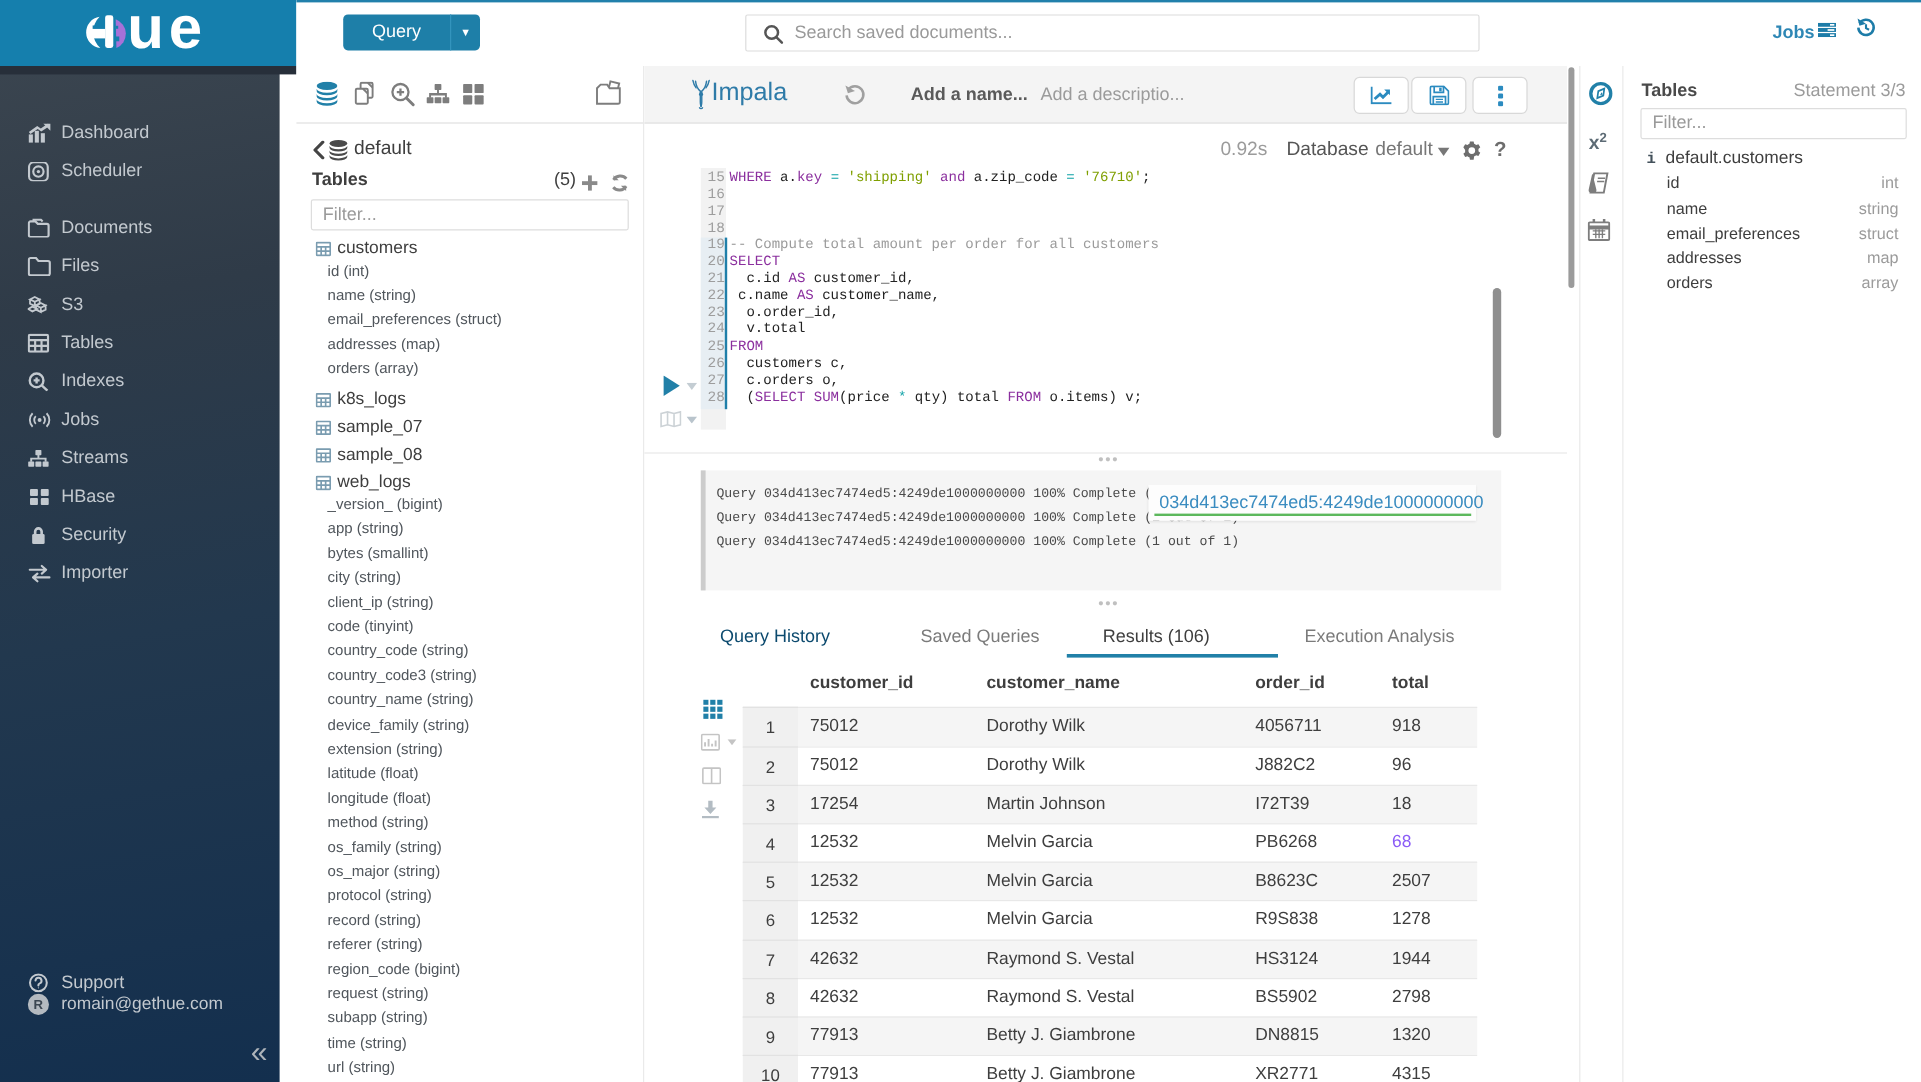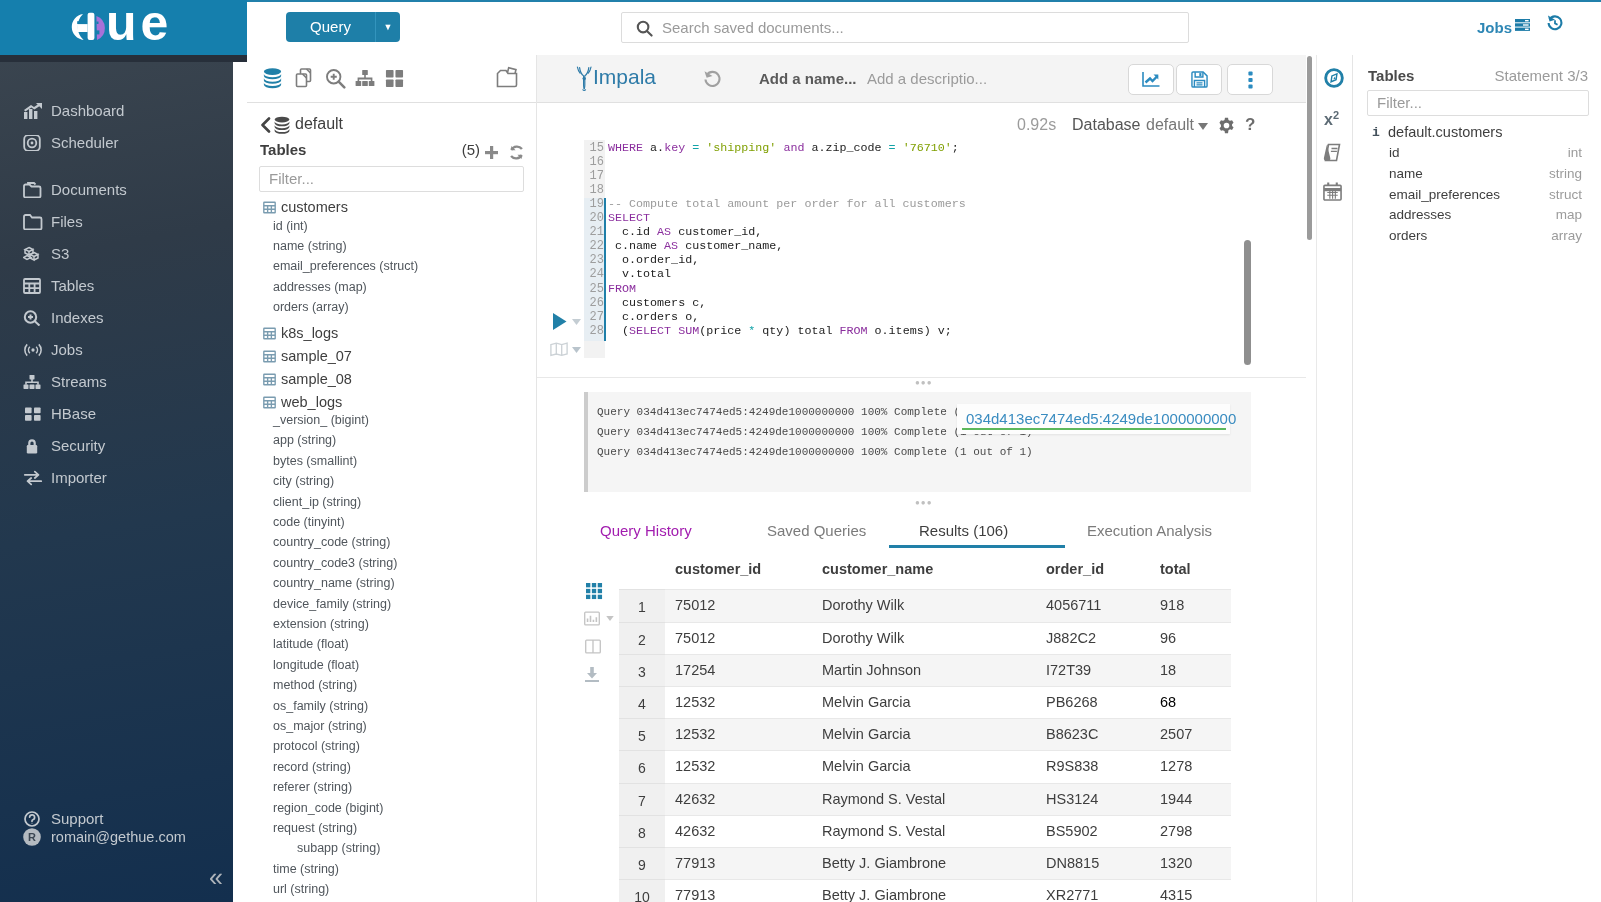--- a/index.html
+++ b/index.html
@@ -15,21 +15,21 @@
 .navitem .nlabel { position:absolute; left:51px; }
 .navitem.active { background:linear-gradient(90deg,#4b5763,#45525f); color:#fff; border-right:4px solid #2897c4; }
 .navitem.active .nlabel { font-weight:bold; }
 svg.ic { display:block; }
 
 
 #topbar { left:247px; top:0; width:1354px; height:55px; background:#fff; border-top:2px solid #2180ab; }
 #querybtn { position:absolute; left:39px; top:10px; height:30px; border-radius:4px; background:#1e7fa8; color:#fff; font-size:15px; display:flex; align-items:center; }
 #querybtn .qmain { width:90px; text-align:center; height:30px; line-height:30px; border-right:1px solid #3394bd; font-size:15px; }
 #querybtn .qcaret { width:24px; text-align:center; font-size:9px; }
-#searchbox { position:absolute; left:374px; top:10px; width:568px; height:31px; border:1px solid #dcdcdc; border-radius:2px; background:#fff; color:#9a9a9a; font-size:15px; line-height:29px; }
+#searchbox { position:absolute; left:374px; top:10px; width:612px; height:31px; border:1px solid #dcdcdc; border-radius:2px; background:#fff; color:#9a9a9a; font-size:15px; line-height:29px; }
 #jobs { position:absolute; left:1230px; top:17px; color:#2e87b5; font-weight:bold; font-size:15px; }
 
 
 #leftpanel { left:247px; top:55px; width:290px; height:847px; background:#fff; border-right:1px solid #e5e5e5; }
 
 
 #main { left:537px; top:55px; width:769px; height:847px; background:#fff; }
 #mainheader { left:0; top:0; width:769px; height:48px; background:#f4f4f4; border-bottom:1px solid #e0e0e0; }
 .hbtn { position:absolute; top:9px; width:46px; height:31px; background:#fff; border:1px solid #d8d8d8; border-radius:5px; display:flex; align-items:center; justify-content:center; }
 
@@ -321,21 +321,21 @@
       <div class="abs" style="left:26px;top:440px;font-size:12.5px;color:#50565c;">latitude (float)</div>
       <div class="abs" style="left:26px;top:461px;font-size:12.5px;color:#50565c;">longitude (float)</div>
       <div class="abs" style="left:26px;top:481px;font-size:12.5px;color:#50565c;">method (string)</div>
       <div class="abs" style="left:26px;top:502px;font-size:12.5px;color:#50565c;">os_family (string)</div>
       <div class="abs" style="left:26px;top:522px;font-size:12.5px;color:#50565c;">os_major (string)</div>
       <div class="abs" style="left:26px;top:542px;font-size:12.5px;color:#50565c;">protocol (string)</div>
       <div class="abs" style="left:26px;top:563px;font-size:12.5px;color:#50565c;">record (string)</div>
       <div class="abs" style="left:26px;top:583px;font-size:12.5px;color:#50565c;">referer (string)</div>
       <div class="abs" style="left:26px;top:604px;font-size:12.5px;color:#50565c;">region_code (bigint)</div>
       <div class="abs" style="left:26px;top:624px;font-size:12.5px;color:#50565c;">request (string)</div>
-      <div class="abs" style="left:26px;top:644px;font-size:12.5px;color:#50565c;margin-left:24px;">subapp (string)</div>
+      <div class="abs" style="left:26px;top:644px;font-size:12.5px;color:#50565c;">subapp (string)</div>
       <div class="abs" style="left:26px;top:665px;font-size:12.5px;color:#50565c;">time (string)</div>
       <div class="abs" style="left:26px;top:685px;font-size:12.5px;color:#50565c;">url (string)</div>
 
     </div>
   </div>
   <div id="main" class="abs">
     <div id="mainheader" class="abs">
       <svg width="24" height="30" viewBox="0 0 24 30" style="position:absolute;left:35px;top:9px;">
         <g fill="none" stroke="#2e7ba8" stroke-width="1.2" stroke-linecap="round">
           <path d="M7.6 3.6 C8.1 7.8 9.4 10.2 11.6 11.9 L11.6 21 C11.6 23 11.9 24 12.1 24.6"></path>
@@ -431,21 +431,21 @@
     <div class="abs" style="left:378px;top:326px;width:16px;height:4px;color:#c0c0c0;font-size:8px;line-height:4px;letter-spacing:1px;">●●●</div>
     <div class="abs" style="left:378px;top:446px;width:16px;height:4px;color:#c0c0c0;font-size:8px;line-height:4px;letter-spacing:1px;">●●●</div>
     <div class="abs" style="left:47px;top:337px;width:667px;height:100px;background:#f5f5f5;border-left:4px solid #cccccc;"></div>
     <div class="abs mono" style="left:60px;top:351px;font-size:11px;color:#4a4a4a;">Query 034d413ec7474ed5:4249de1000000000 100% Complete (1 out of 1)</div>
     <div class="abs mono" style="left:60px;top:371px;font-size:11px;color:#4a4a4a;">Query 034d413ec7474ed5:4249de1000000000 100% Complete (1 out of 1)</div>
     <div class="abs mono" style="left:60px;top:391px;font-size:11px;color:#4a4a4a;">Query 034d413ec7474ed5:4249de1000000000 100% Complete (1 out of 1)</div>
     <div class="abs" style="left:420px;top:349px;width:273px;height:30px;background:#fdfdfd;box-shadow:0 1px 2px rgba(0,0,0,0.08);">
         <span style="position:absolute;left:9px;top:6px;font-size:15px;color:#3a8cc0;">034d413ec7474ed5:4249de1000000000</span>
         <div style="position:absolute;left:5px;right:4px;top:24px;height:2px;background:#5cb85c;"></div>
       </div>
-    <span class="abs" style="left:63px;top:467px;font-size:15px;color:#a21caf;">Query History</span>
+    <span class="abs" style="left:63px;top:467px;font-size:15px;color:#0c4a6e;">Query History</span>
     <span class="abs" style="left:230px;top:467px;font-size:15px;color:#7b7b7b;">Saved Queries</span>
     <span class="abs" style="left:382px;top:467px;font-size:15px;color:#3e3e3e;">Results (106)</span>
     <span class="abs" style="left:550px;top:467px;font-size:15px;color:#7b7b7b;">Execution Analysis</span>
     <div class="abs" style="left:352px;top:490px;width:176px;height:3px;background:#2180a8;"></div>
     <svg class="abs" width="17" height="17" viewBox="0 0 18 18" style="left:49px;top:528px;" fill="#2180a8">
         <rect x="0" y="0" width="4.6" height="4.6"></rect>
         <rect x="6.2" y="0" width="4.6" height="4.6"></rect>
         <rect x="12.4" y="0" width="4.6" height="4.6"></rect>
         <rect x="0" y="6.2" width="4.6" height="4.6"></rect>
         <rect x="6.2" y="6.2" width="4.6" height="4.6"></rect>
@@ -489,21 +489,21 @@
     <div class="abs" style="left:82px;top:598.8px;width:46px;height:32.2px;background:#f0f0f0;border-top:1px solid #e2e2e2;text-align:center;"><span style="position:relative;top:8px;font-size:14px;color:#3e3e3e;">3</span></div>
     <span class="abs" style="left:138px;top:606.8px;font-size:14.5px;color:#3e3e3e;">17254</span>
     <span class="abs" style="left:285px;top:606.8px;font-size:14.5px;color:#3e3e3e;">Martin Johnson</span>
     <span class="abs" style="left:509px;top:606.8px;font-size:14.5px;color:#3e3e3e;">I72T39</span>
     <span class="abs" style="left:623px;top:606.8px;font-size:14.5px;color:#3e3e3e;">18</span>
     <div class="abs" style="left:82px;top:631.0px;width:612px;height:32.2px;background:#fff;border-top:1px solid #e8e8e8;"></div>
     <div class="abs" style="left:82px;top:631.0px;width:46px;height:32.2px;background:#f0f0f0;border-top:1px solid #e2e2e2;text-align:center;"><span style="position:relative;top:8px;font-size:14px;color:#3e3e3e;">4</span></div>
     <span class="abs" style="left:138px;top:639.0px;font-size:14.5px;color:#3e3e3e;">12532</span>
     <span class="abs" style="left:285px;top:639.0px;font-size:14.5px;color:#3e3e3e;">Melvin Garcia</span>
     <span class="abs" style="left:509px;top:639.0px;font-size:14.5px;color:#3e3e3e;">PB6268</span>
-    <span class="abs" style="left:623px;top:639.0px;font-size:14.5px;color:#000000;">68</span>
+    <span class="abs" style="left:623px;top:639.0px;font-size:14.5px;color:#8b5cf6;">68</span>
     <div class="abs" style="left:82px;top:663.2px;width:612px;height:32.2px;background:#f5f5f5;border-top:1px solid #e8e8e8;"></div>
     <div class="abs" style="left:82px;top:663.2px;width:46px;height:32.2px;background:#f0f0f0;border-top:1px solid #e2e2e2;text-align:center;"><span style="position:relative;top:8px;font-size:14px;color:#3e3e3e;">5</span></div>
     <span class="abs" style="left:138px;top:671.2px;font-size:14.5px;color:#3e3e3e;">12532</span>
     <span class="abs" style="left:285px;top:671.2px;font-size:14.5px;color:#3e3e3e;">Melvin Garcia</span>
     <span class="abs" style="left:509px;top:671.2px;font-size:14.5px;color:#3e3e3e;">B8623C</span>
     <span class="abs" style="left:623px;top:671.2px;font-size:14.5px;color:#3e3e3e;">2507</span>
     <div class="abs" style="left:82px;top:695.4px;width:612px;height:32.2px;background:#fff;border-top:1px solid #e8e8e8;"></div>
     <div class="abs" style="left:82px;top:695.4px;width:46px;height:32.2px;background:#f0f0f0;border-top:1px solid #e2e2e2;text-align:center;"><span style="position:relative;top:8px;font-size:14px;color:#3e3e3e;">6</span></div>
     <span class="abs" style="left:138px;top:703.4px;font-size:14.5px;color:#3e3e3e;">12532</span>
     <span class="abs" style="left:285px;top:703.4px;font-size:14.5px;color:#3e3e3e;">Melvin Garcia</span>

